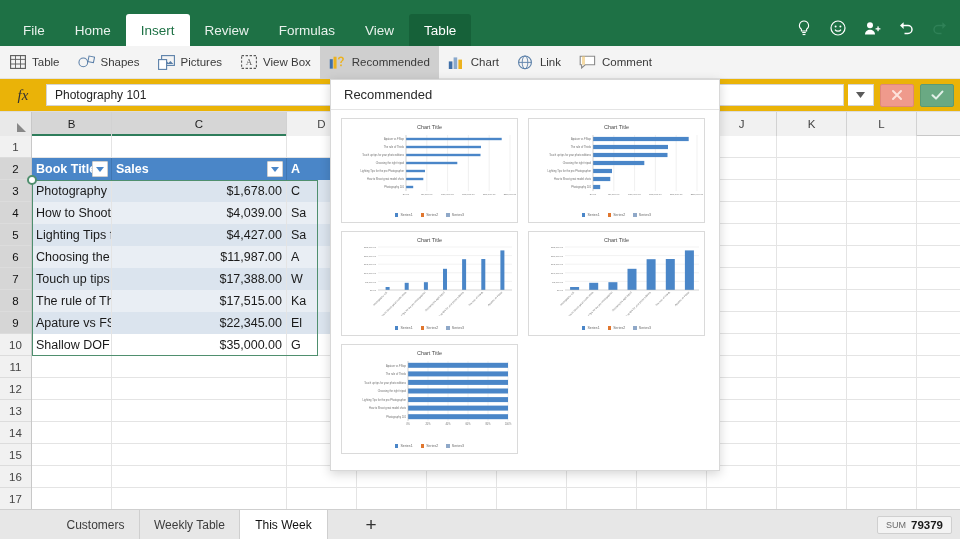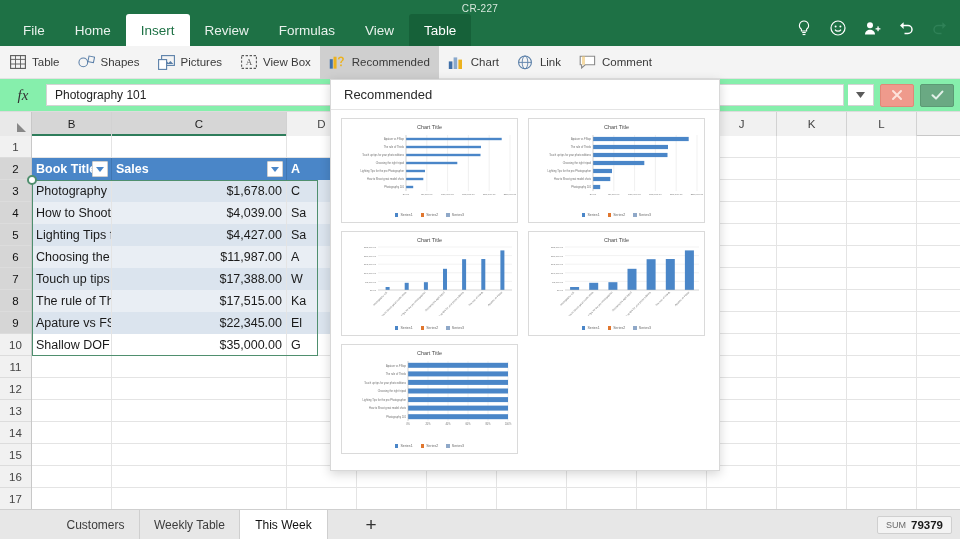--- a/index.html
+++ b/index.html
@@ -47,21 +47,21 @@
     height: 33px; padding: 0 9px; display: flex; align-items: center; gap: 6px;
     font-size: 11.5px; color: #3a3a3a; white-space: nowrap;
   }
   .rb-item.active { background: #cfcfcf; }
   .rb-ico { width: 17px; height: 17px; display: flex; align-items: center; justify-content: center; }
   .rb-ico svg { display: block; }
 
   
   .fbar {
     position: absolute; left: 0; top: 79px; width: 960px; height: 33px;
-    background: #86efac; border-bottom: 1px solid #dcdcdc;
+    background: #eab308; border-bottom: 1px solid #dcdcdc;
     display: flex; align-items: center;
   }
   .fx {
     width: 46px; text-align: center; font-family: "Liberation Serif", serif;
     font-style: italic; font-size: 15px; color: #333;
   }
   .fbar-input {
     flex: 1; height: 22px; margin-right: 4px; background: #ffffff;
     border: 1px solid #d4d4d4; display: flex; align-items: center;
     padding: 0 8px; font-size: 12px; color: #222;
@@ -193,21 +193,20 @@
   }
   .statusright .lbl { font-size: 9px; color: #6a6a6a; }
   .statusright .val { font-size: 11.5px; color: #1a1a1a; font-weight: bold; }
 </style>
 </head>
 <body>
 
 <div id="app">
 
   <div class="titlebar">
-    <div class="doc-title">CR-227</div>
     <div class="tabs-row" id="tabrow">
         <div class="rtab">File</div>
         <div class="rtab">Home</div>
         <div class="rtab active">Insert</div>
         <div class="rtab">Review</div>
         <div class="rtab">Formulas</div>
         <div class="rtab">View</div>
         <div class="rtab ctxtab">Table</div>
       </div>
     <div class="title-icons">

